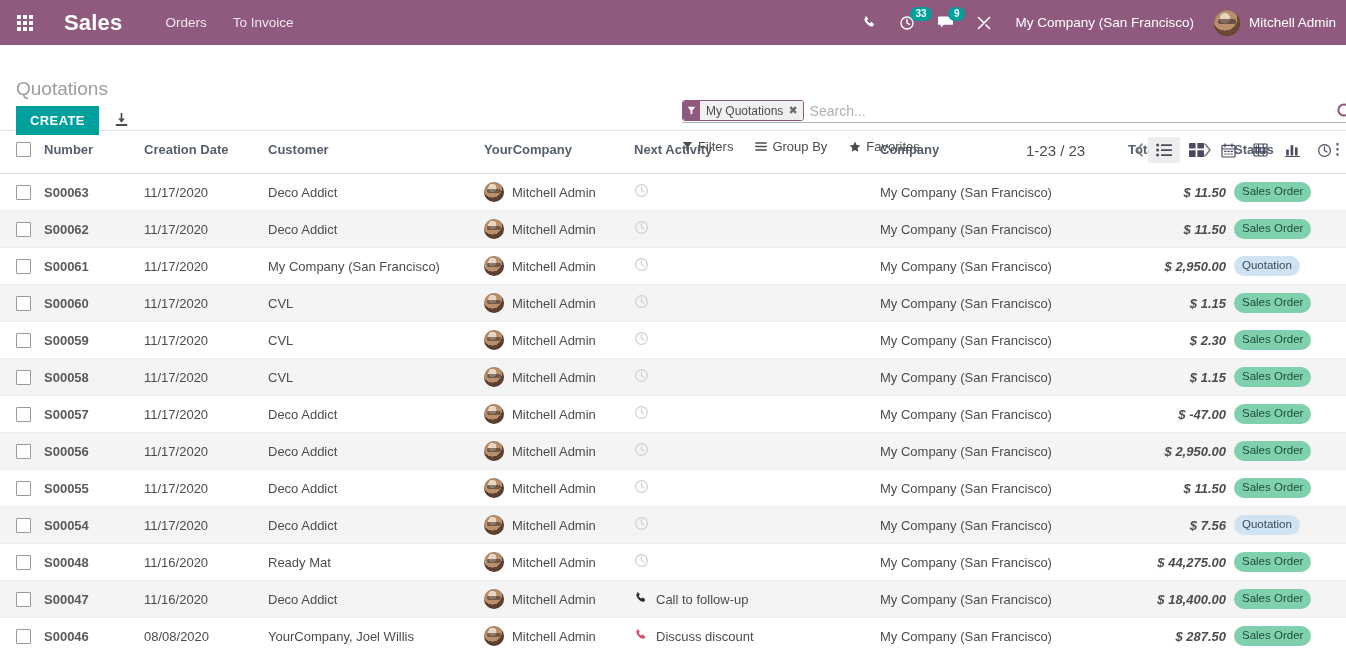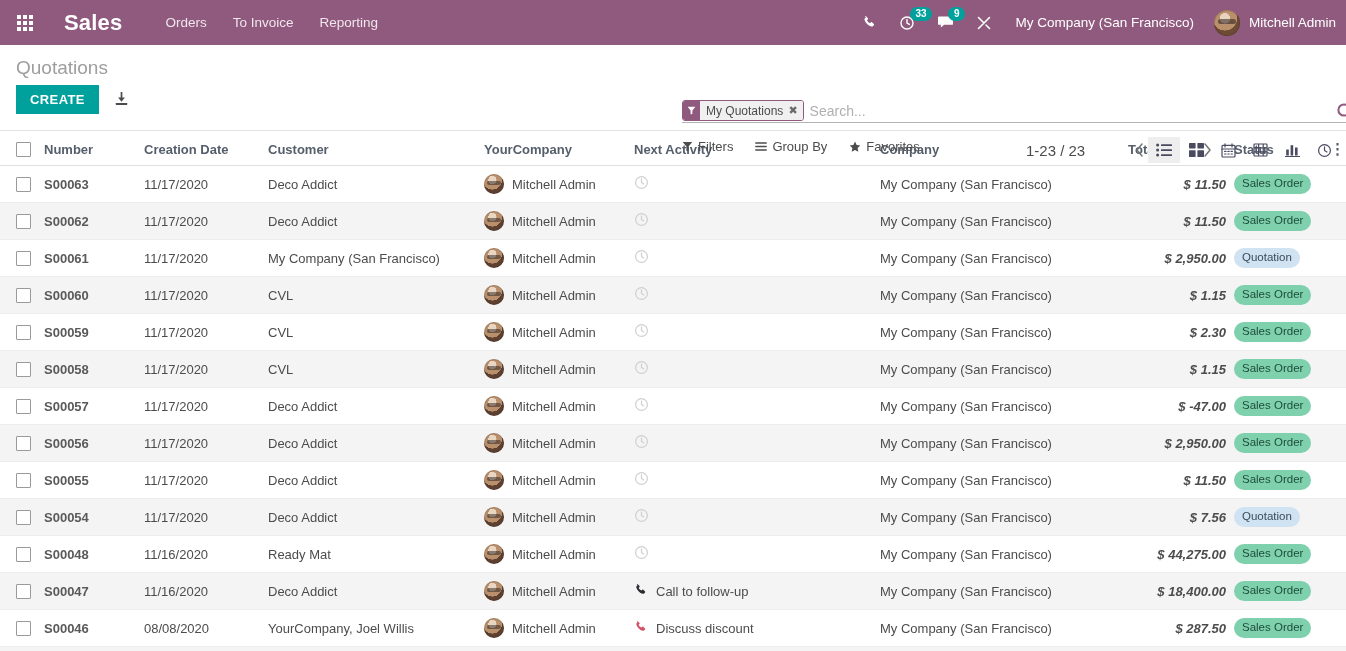--- a/index.html
+++ b/index.html
@@ -94,20 +94,21 @@
     background: #fff;
     border-bottom: 1px solid #e3e3e3;
     padding: 0;
     position: relative;
     height: 86px;
   }
   .cp-row1 { display: flex; align-items: flex-start; padding: 10px 16px 0 16px; }
   .breadcrumb {
     font-size: 19px; color: #9e9e9e; font-weight: 400;
     line-height: 26px;
+    margin-top: 21px;
   }
   .cp-row2 { display: flex; align-items: center; padding: 4px 16px 0 16px; }
   .btn-create {
     background: #00a09d; color: #fff; border: none;
     font-size: 13px; font-weight: bold; letter-spacing: .4px;
     padding: 7px 14px; cursor: pointer;
     text-transform: uppercase;
     border-radius: 0;
   }
   .btn-import {
@@ -192,21 +193,21 @@
     cursor: pointer; color: #4a4a60;
   }
   .vs-btn.active { background: #eeeeee; }
 
   
   .table-wrap { width: 1346px; height: 520px; overflow: hidden; }
   table.list { width: 100%; border-collapse: collapse; table-layout: fixed; font-size: 13px; }
   table.list thead th {
     text-align: left;
     font-size: 13px; font-weight: bold; color: #555f6b;
-    padding: 10px 8px 8px 0;
+    padding: 10px 8px 16px 0;
     border-bottom: 1px solid #dfdfdf;
     background: #fff;
     white-space: nowrap;
   }
   table.list tbody td {
     padding: 8px 8px 8px 0;
     border-bottom: 1px solid #ededed;
     color: #4c4c4c;
     white-space: nowrap;
     overflow: hidden;
@@ -282,21 +283,20 @@
         <i></i>
         <i></i>
         <i></i>
         <i></i>
       </div>
   </div>
   <div class="brand">Sales</div>
   <div class="menu-items">
     <a>Orders</a>
     <a>To Invoice</a>
-    <a>Reporting</a>
   </div>
 
   <div class="nav-right">
     <div class="nav-ico">
       <svg width="15" height="15" viewBox="0 0 16 16" fill="#fff">
         <path d="M3.2 1.4c.3-.3.8-.3 1.1 0l2 2c.3.3.3.8 0 1.1l-1 1c.6 1.4 1.8 2.6 3.2 3.2l1-1c.3-.3.8-.3 1.1 0l2 2c.3.3.3.8 0 1.1l-1.1 1.1c-.5.5-1.2.6-1.8.4C6.6 11.3 3.9 8.6 2.7 5.3c-.2-.6-.1-1.3.4-1.8l1.1-1.1z"></path>
       </svg>
     </div>
     <div class="nav-ico">
       <svg width="16" height="16" viewBox="0 0 16 16" fill="none" stroke="#fff" stroke-width="1.4">

